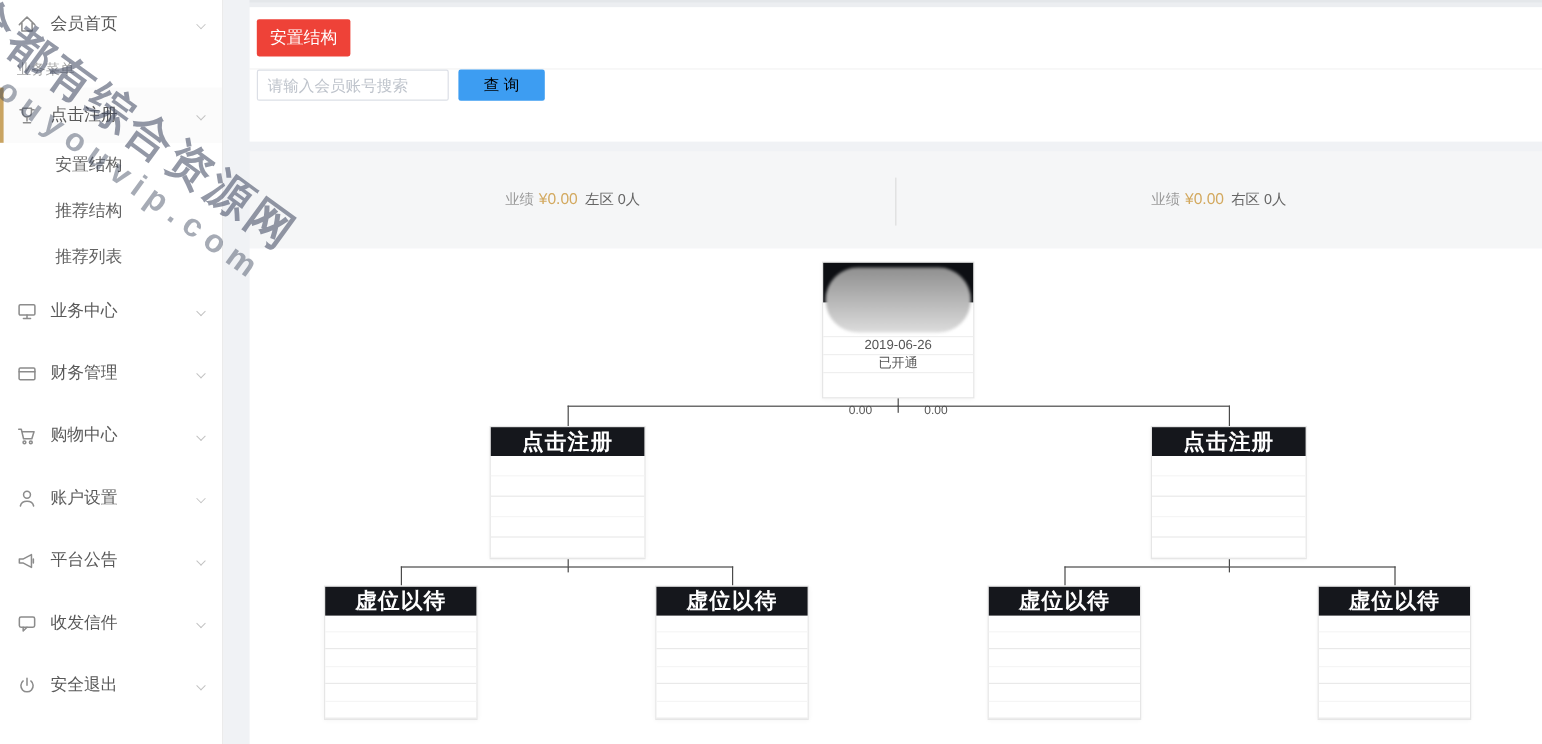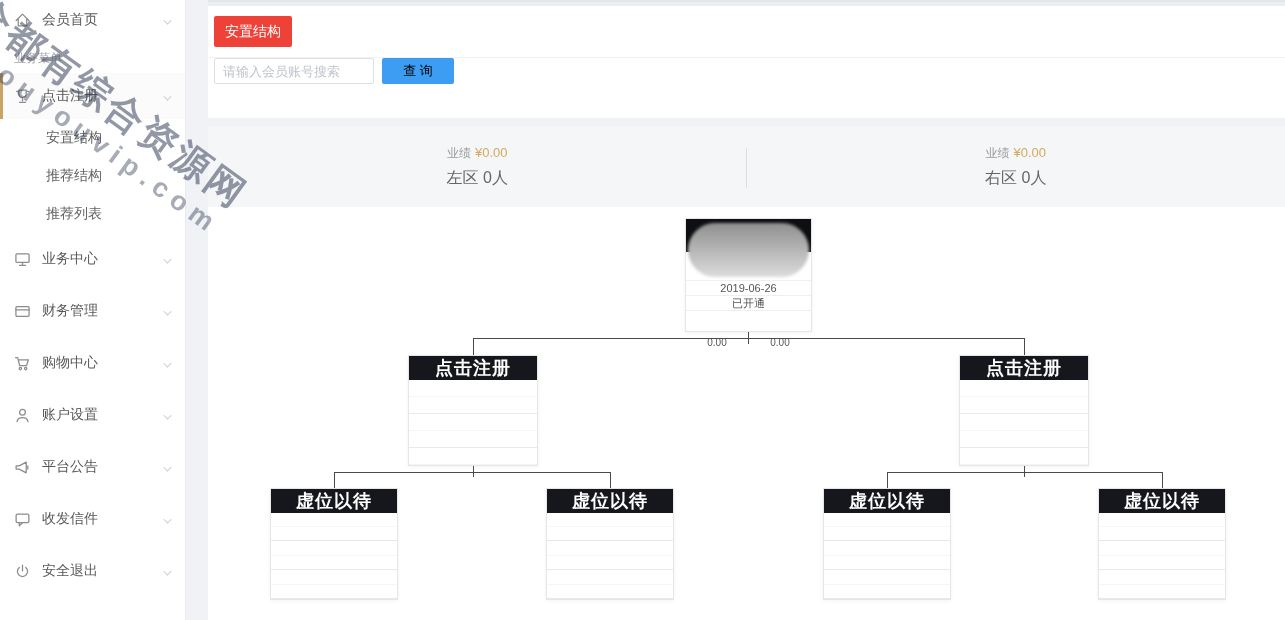--- a/index.html
+++ b/index.html
@@ -43,25 +43,25 @@
     border:none; border-radius:2px; cursor:pointer; }
   .card-search { height:61px; background:#fff; border-top:1px solid #f3f3f3;
     display:flex; align-items:flex-start; padding-left:6px; }
   .inp { width:160px; height:26px; border:1px solid #dcdfe6; border-radius:2px;
     font-size:13px; color:#606266; padding:0 8px; outline:none; }
   .inp::placeholder { color:#bfc4cc; }
   .btn-blue { width:72px; height:26px; margin-left:8px; background:#3d9df2;
     color:#000000; border:none; border-radius:2px; font-size:13px; cursor:pointer; }
   .gap { height:8px; }
   .stats { height:81px; background:#f5f6f7; display:flex; position:relative; }
-  .stat-half { flex:1; display:flex; flex-direction:column; align-items:center;
+  .stat-half { flex:1; display:flex; flex-direction:row; align-items:center;
     justify-content:center; gap:6px; }
   .stat-line1 { font-size:12px; color:#9a9a9a; }
   .stat-line1 .money { font-size:13px; color:#d3a95f; margin-left:4px; }
-  .stat-line2 { font-size:16px; color:#666; }
+  .stat-line2 { font-size:12px; color:#666; }
   .stat-divider { position:absolute; left:538px; top:22px; width:1px; height:40px;
     background:#ddd; }
 
   
   .tree { position:relative; width:1077px; height:413px; background:#fff; }
   .tnode { position:absolute; background:#fff; border:1px solid #e6e6e6;
     box-shadow:0 1px 4px rgba(0,0,0,.05); cursor:pointer; }
   .thead { height:24px; line-height:24px; background:#15171c; color:#fff;
     font-size:18px; font-weight:bold; text-align:center; letter-spacing:1px; }
   .trow { border-bottom:1px solid #f5f5f5; }

